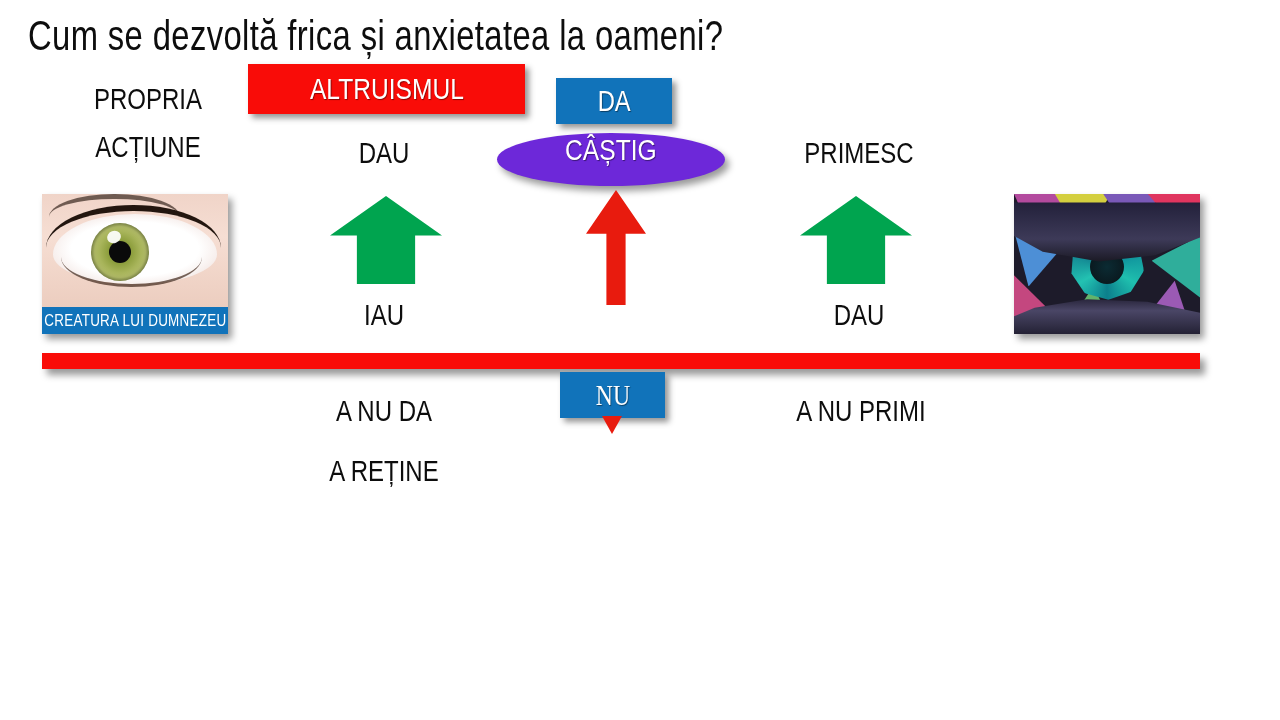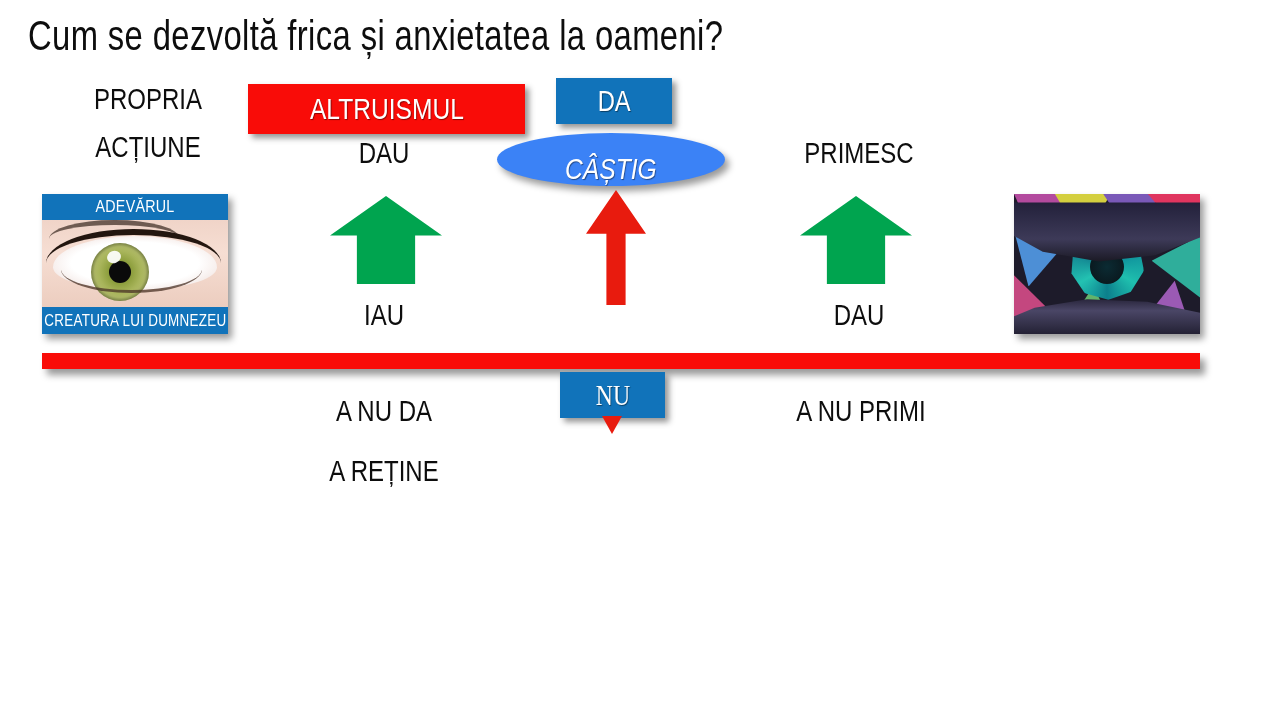--- a/index.html
+++ b/index.html
@@ -58,29 +58,28 @@
   }
   .box > span { transform: scaleX(0.82); display:block; white-space: nowrap; }
 
   .box-red   { background: #f90c08; }
   .box-blue  { background: #1173ba; text-align: right; }
 
   
   .ellipse {
     position: absolute;
     border-radius: 50%;
-    background: #3b82f6;
+    background: #6d28d9;
     display: flex;
-    align-items: flex-end;
+    align-items: flex-start;
     justify-content: center;
     color: #ffffff;
     font-family: "Liberation Sans Narrow", "Liberation Sans", sans-serif;
     text-shadow: 1px 1px 1px rgba(0,0,0,0.45);
     box-shadow: 4px 5px 7px rgba(0,0,0,0.40);
-    font-style: italic;
   }
   .ellipse > span { transform: scaleX(0.82); display:block; white-space: nowrap; }
 
   
   .arrow-green {
     position: absolute;
     width: 112px;
     height: 88px;
     background: #00a44f;
     clip-path: polygon(50% 0%, 100% 45%, 76% 45%, 76% 100%, 24% 100%, 24% 45%, 0% 45%);
@@ -222,39 +221,36 @@
 </head>
 <body>
 
 <div id="slide">
 
   <div class="title">Cum se dezvoltă frica și anxietatea la oameni?</div>
 
   <div class="plain" style="left:58px; top:80px; width:180px;">PROPRIA</div>
   <div class="plain" style="left:58px; top:128px; width:180px;">ACȚIUNE</div>
 
-  <div class="box box-red" style="left:248px; top:84px; width:277px; height:50px; font-size:30px;">
+  <div class="box box-red" style="left:248px; top:64px; width:277px; height:50px; font-size:30px;">
     <span>ALTRUISMUL</span>
   </div>
 
   <div class="box box-blue" style="left:556px; top:78px; width:116px; height:46px; font-size:29px;">
     <span>DA</span>
   </div>
 
   <div class="plain" style="left:300px; top:134px; width:168px;">DAU</div>
   <div class="plain" style="left:770px; top:134px; width:178px;">PRIMESC</div>
 
   <div class="ellipse" style="left:497px; top:133px; width:228px; height:53px; font-size:30px;">
     <span>CÂȘTIG</span>
   </div>
 
   <div class="card" style="left:42px; top:194px;">
-    <div class="card-caption cap-blue">
-      <span>ADEVĂRUL</span>
-    </div>
     <div class="card-photo">
       <div class="eye-real">
         <div class="sclera"></div>
         <div class="iris">
             <div class="pupil"></div>
             <div class="glint"></div>
           </div>
         <div class="lash-top"></div>
         <div class="lash-bottom"></div>
         <div class="brow"></div>

